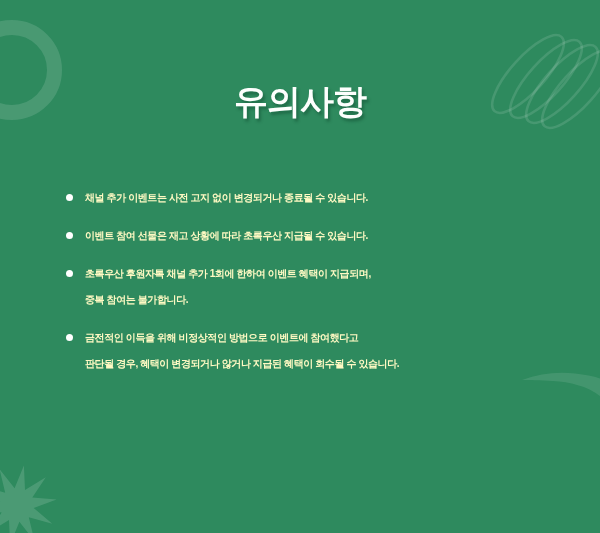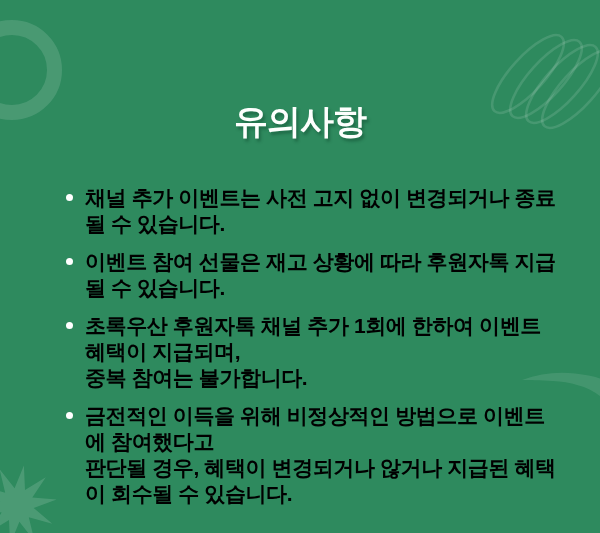--- a/index.html
+++ b/index.html
@@ -26,21 +26,21 @@
     border-radius: 50%;
   }
 
   .scribble { right: -28px; top: -6px; }
   .swoosh   { right: 0;     top: 365px; }
   .starburst{ left: -28px;  top: 460px; }
 
   
   .title {
     position: absolute;
-    top: 104px;
+    top: 84px;
     left: 0;
     width: 100%;
     margin: 0;
     text-align: center;
     font-size: 34px;
     line-height: 34px;
     font-weight: 800;
     letter-spacing: -1px;
     color: #FDFFFD;
     text-shadow: 2px 3px 3px rgba(10, 60, 38, 0.40);
@@ -53,22 +53,22 @@
     left: 66px;
     right: 36px;
     margin: 0;
     padding: 0;
     list-style: none;
   }
   .note-item {
     display: flex;
     align-items: flex-start;
     margin-bottom: 12px;
-    color: #000000;
-    font-size: 21px;
+    color: #fef9c3;
+    font-size: 10px;
     line-height: 26px;
     font-weight: 600;
     letter-spacing: -0.4px;
   }
   .note-bullet {
     flex: none;
     width: 7px;
     height: 7px;
     margin: 9px 12px 0 0;
     border-radius: 50%;
@@ -105,21 +105,21 @@
 
   <h1 class="title">유의사항</h1>
 
   <ul class="notes">
     <li class="note-item">
       <span class="note-bullet"></span>
       <span class="note-text">채널 추가 이벤트는 사전 고지 없이 변경되거나 종료될 수 있습니다.</span>
     </li>
     <li class="note-item">
       <span class="note-bullet"></span>
-      <span class="note-text">이벤트 참여 선물은 재고 상황에 따라 후원자톡 지급될 수 있습니다.</span>
+      <span class="note-text">이벤트 참여 선물은 재고 상황에 따라 초록우산 지급될 수 있습니다.</span>
     </li>
     <li class="note-item">
       <span class="note-bullet"></span>
       <span class="note-text">초록우산 후원자톡 채널 추가 1회에 한하여 이벤트 혜택이 지급되며,
 중복 참여는 불가합니다.</span>
     </li>
     <li class="note-item">
       <span class="note-bullet"></span>
       <span class="note-text">금전적인 이득을 위해 비정상적인 방법으로 이벤트에 참여했다고
 판단될 경우, 혜택이 변경되거나 않거나 지급된 혜택이 회수될 수 있습니다.</span>

